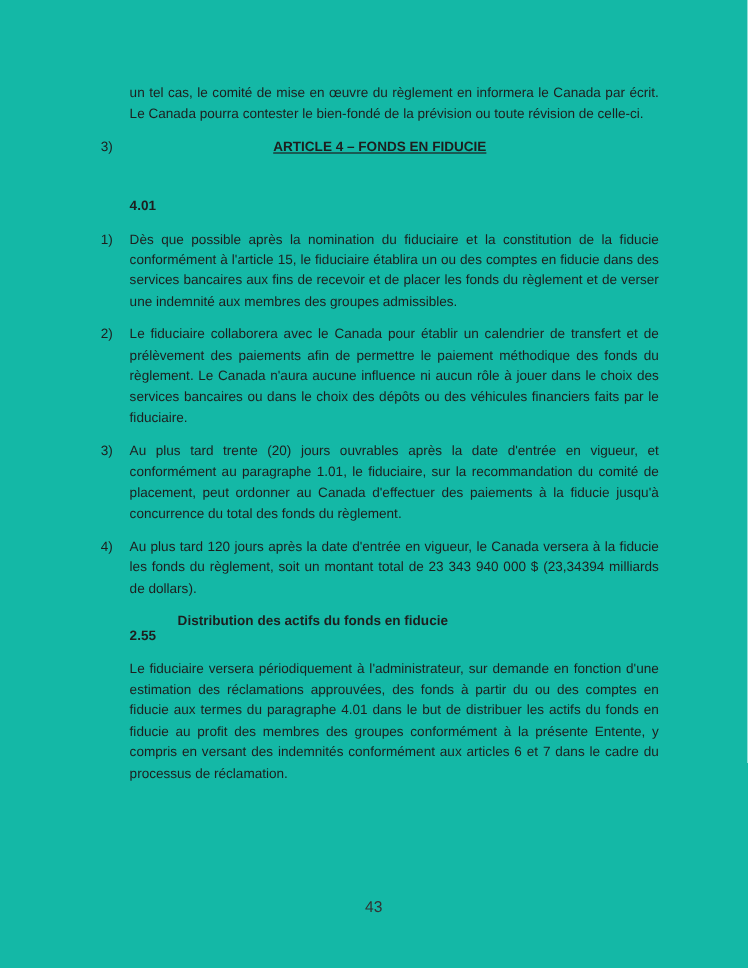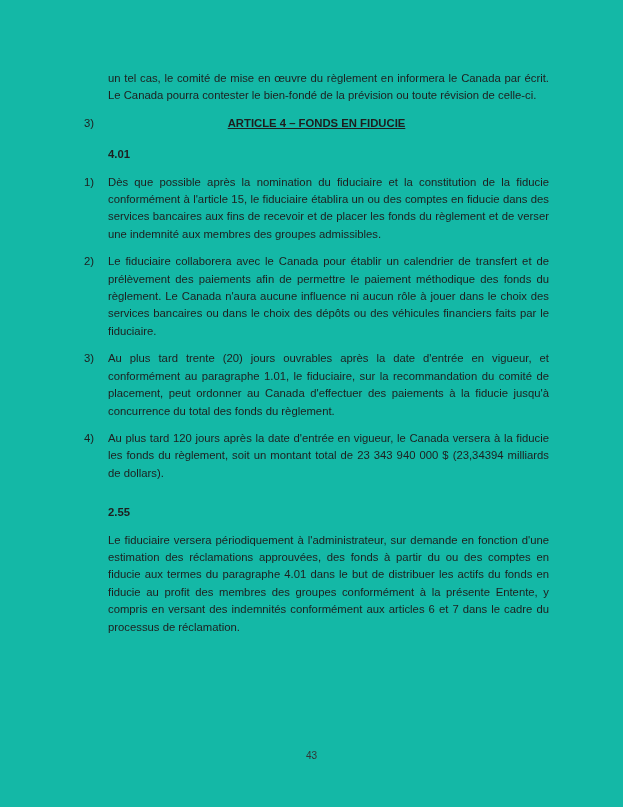--- a/index.html
+++ b/index.html
@@ -51,39 +51,39 @@
     position: absolute;
     left: 0;
     top: 0;
   }
   .article-heading {
     font-weight: 700;
     text-decoration: underline;
     text-align: center;
     font-size: 11.3px;
     line-height: 17.4px;
-    margin: 0 0 2px 0;
+    margin: 0 0 20px 0;
   }
   .section-heading {
     display: flex;
     font-weight: 700;
     margin: 0 0 10px 24px;
   }
   .section-heading .sec-num {
     flex: 0 0 40px;
     width: 40px;
     margin-top: 12px;
   }
   .footer {
     position: absolute;
     top: 751px;
     left: 0;
     width: 623px;
     text-align: center;
-    font-size: 10px;
+    font-size: 13px;
     line-height: 10px;
     color: #333333;
   }
 </style>
 </head>
 <body>
 
 <div class="page">
   <div class="content">
 
@@ -114,20 +114,21 @@
       <span>Au plus tard trente (20) jours ouvrables après la date d'entrée en vigueur, et conformément au paragraphe 1.01, le fiduciaire, sur la recommandation du comité de placement, peut ordonner au Canada d'effectuer des paiements à la fiducie jusqu'à concurrence du total des fonds du règlement.</span>
     </div>
 
     <div class="block hang">
       <span class="num">4)</span>
       <span>Au plus tard 120 jours après la date d'entrée en vigueur, le Canada versera à la fiducie les fonds du règlement, soit un montant total de 23&nbsp;343&nbsp;940&nbsp;000&nbsp;$ (23,34394 milliards de dollars).</span>
     </div>
 
     <div class="block section-heading">
       <span class="sec-num">2.55</span>
+      <span>Distribution des actifs du fonds en fiducie</span>
     </div>
 
     <p class="block indent">Le fiduciaire versera périodiquement à l'administrateur, sur demande en fonction d'une estimation des réclamations approuvées, des fonds à partir du ou des comptes en fiducie aux termes du paragraphe 4.01 dans le but de distribuer les actifs du fonds en fiducie au profit des membres des groupes conformément à la présente Entente, y compris en versant des indemnités conformément aux articles 6 et 7 dans le cadre du processus de réclamation.</p>
 
   </div>
 
   <div class="footer">43</div>
 </div>
 
 </body></html>

